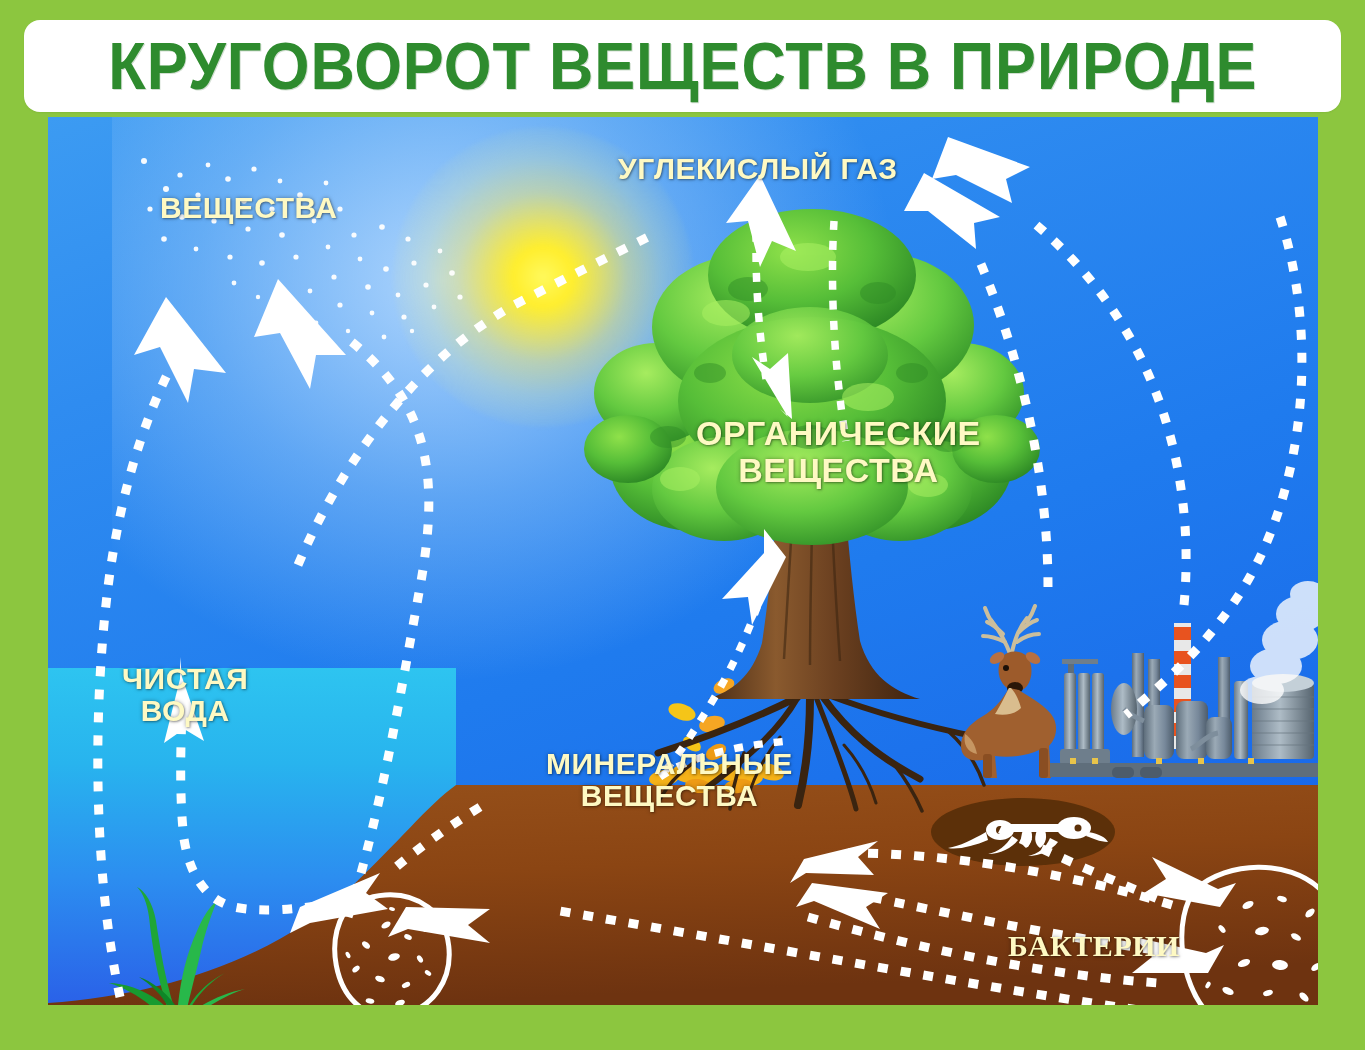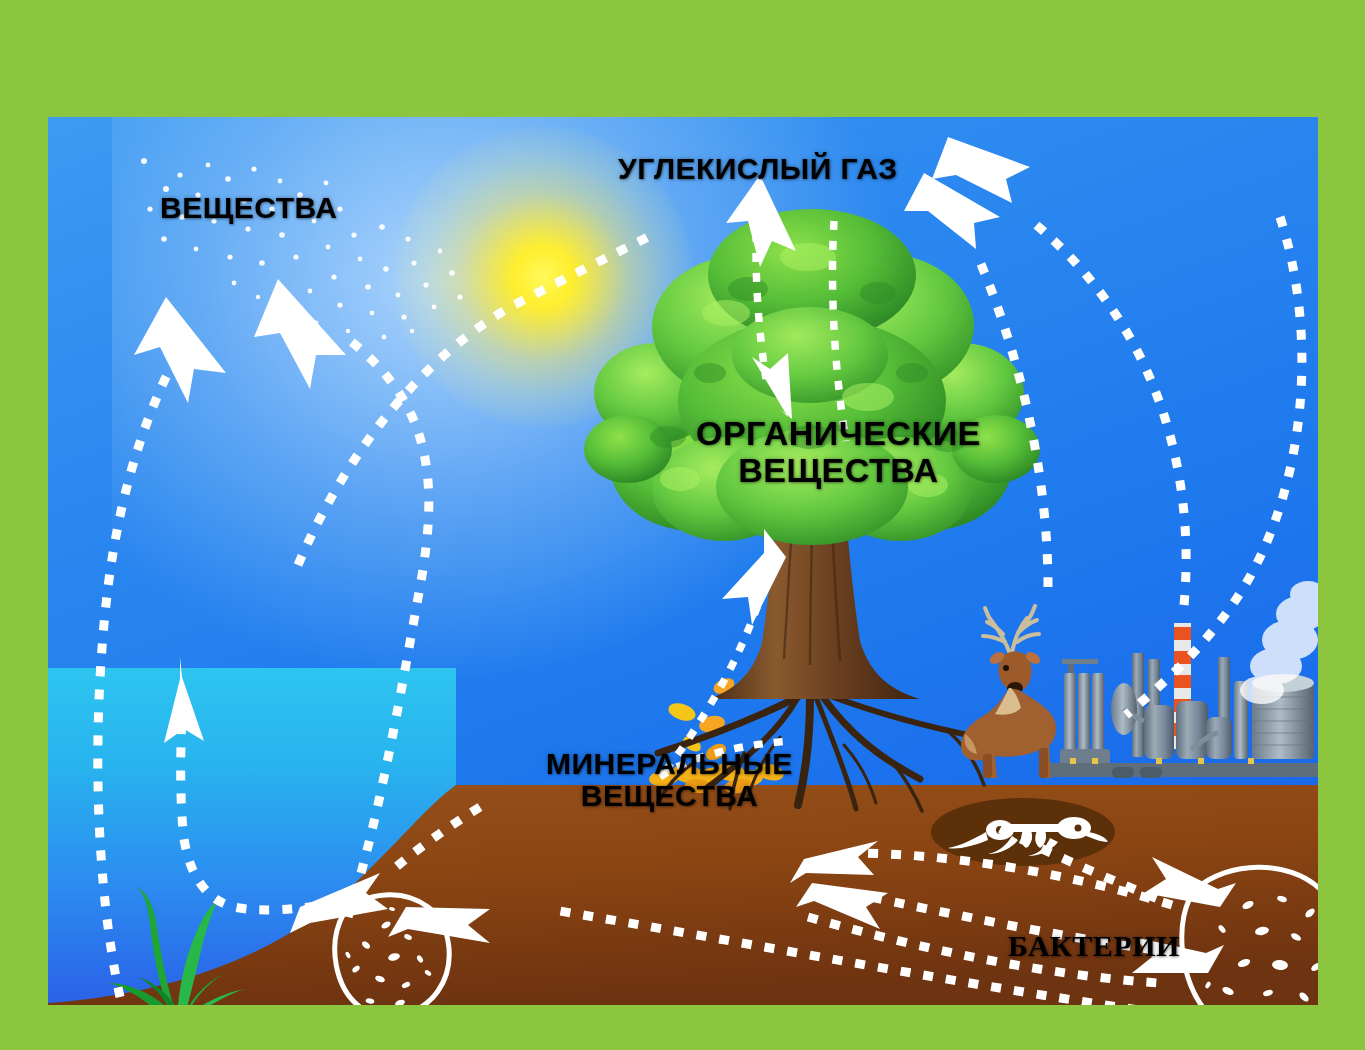--- a/index.html
+++ b/index.html
@@ -92,21 +92,21 @@
   
   .soil {
     position: absolute;
     left: 0; top: 508px;
     width: 1270px; height: 380px;
   }
   .soil svg { display:block; width:100%; height:100%; }
   
   .lbl {
     position: absolute;
-    color: #000000;
+    color: #fef9c3;
     font-weight: bold;
     letter-spacing: 0.5px;
     text-align: center;
     text-shadow: 0 0 4px rgba(0,0,0,0.35), 1px 1px 2px rgba(0,0,0,0.30);
     line-height: 1.08;
     white-space: pre-line;
     pointer-events: none;
   }
   #label-oxygen       { left: 112px;  top: 75px;  font-size: 30px; }
   #label-co2          { left: 570px;  top: 36px;  font-size: 30px; }
@@ -157,20 +157,23 @@
   
   .leaves { position: absolute; left: 590px; top: 555px; width: 180px; height: 140px; }
   
   .smoke { position:absolute; left: 1180px; top: 455px; width: 120px; height: 140px; }
 </style>
 </head>
 <body>
 
 <div class="poster">
 
+  <div class="title-banner">
+    <div class="title-text">КРУГОВОРОТ ВЕЩЕСТВ В ПРИРОДЕ</div>
+  </div>
 
   <div class="scene">
 
     <div class="sky"></div>
     <div class="sky-haze"></div>
     <div class="sun"></div>
     <div class="water"></div>
 
     <div class="soil">
       <svg viewBox="0 0 1270 380" preserveAspectRatio="none" xmlns="http://www.w3.org/2000/svg">
@@ -614,16 +617,18 @@
         </g>
       </g>
     </svg>
 
     <div class="lbl" id="label-oxygen">ВЕЩЕСТВА</div>
     <div class="lbl" id="label-co2">УГЛЕКИСЛЫЙ ГАЗ</div>
     <div class="lbl" id="label-organic">ОРГАНИЧЕСКИЕ
 ВЕЩЕСТВА</div>
     <div class="lbl" id="label-mineral">МИНЕРАЛЬНЫЕ
 ВЕЩЕСТВА</div>
+    <div class="lbl" id="label-water">ЧИСТАЯ
+ВОДА</div>
     <div class="lbl" id="label-bacteria">БАКТЕРИИ</div>
 
   </div>
 </div>
 
 </body></html>

